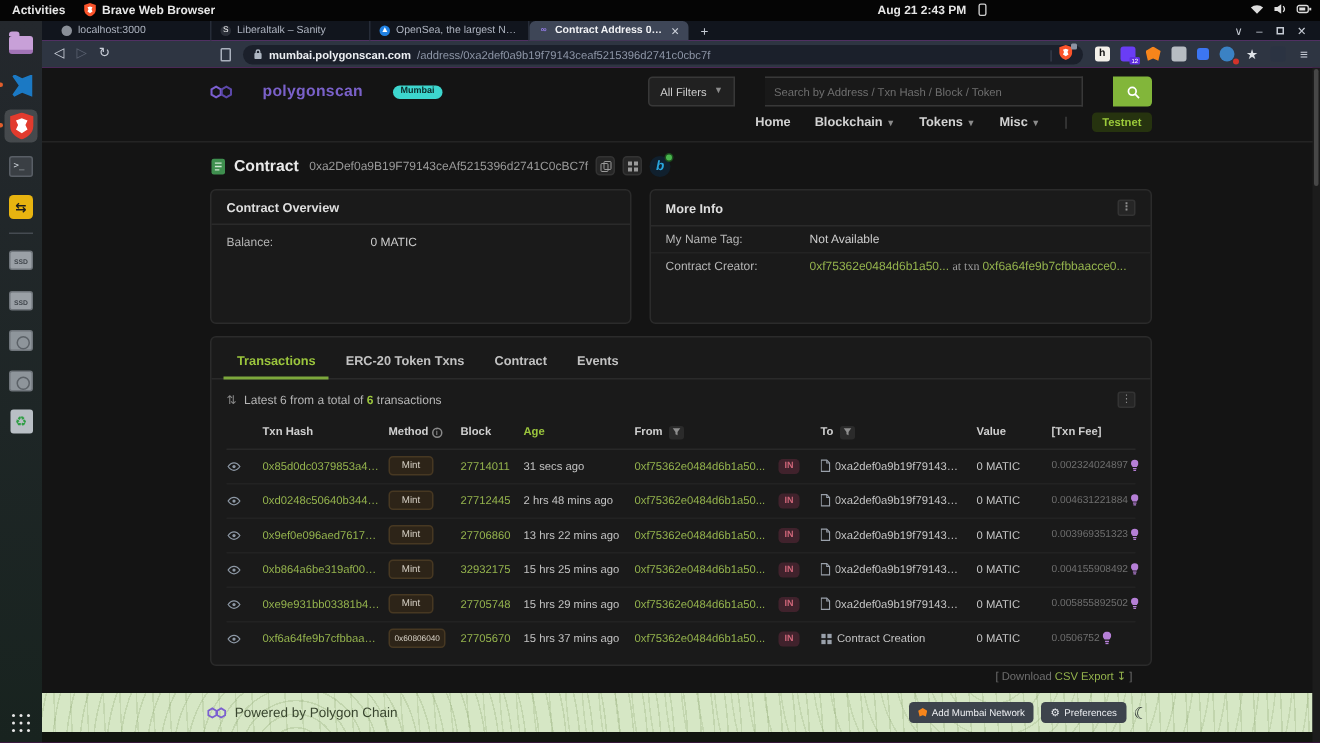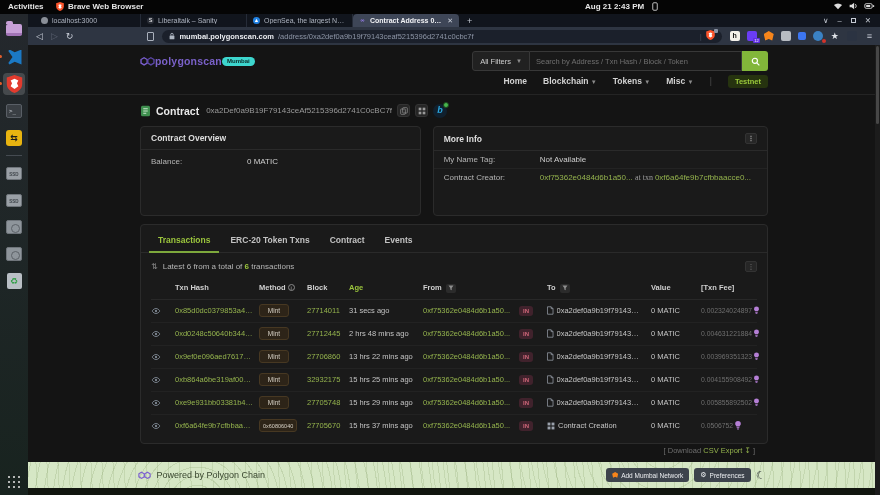--- a/index.html
+++ b/index.html
@@ -60,24 +60,24 @@
   .menu-btn { color:#c9ced8; font-size:9px; padding-left:2px; }
 
   
   .viewport { flex:1; position:relative; background:#141414; overflow:hidden; color:#c9c9c9; }
   .vscroll { position:absolute; right:0; top:0; bottom:0; width:5px; background:#1c1c1c; }
   .vscroll .thumb { margin:1px; height:78px; background:#474747; border-radius:2px; }
 
   .container { width:628px; margin:0 auto; }
   .site-header { border-bottom:1px solid #242424; padding-top:5px; padding-bottom:4px; }
   .header-top { display:flex; align-items:center; height:22px; }
-  .brand { display:flex; align-items:center; gap:0; }
+  .brand { display:flex; align-items:center; gap:20px; }
   .brand-name { color:#7a61c9; font-size:10.5px; font-weight:bold; letter-spacing:.2px; }
   .net-badge { background:#3dd6ce; color:#0c2b29; font-size:6px; font-weight:bold; border-radius:6px; padding:1.5px 5px; }
-  .searchgroup { margin-left:auto; display:flex; height:20px; }
+  .searchgroup { margin-left:auto; display:flex; height:20px;gap:20px; }
   .filterbox { background:#212121; border:1px solid #383838; border-radius:3px 0 0 3px; color:#cfcfcf; font-size:7.5px; display:flex; align-items:center; gap:5px; padding:0 7px; }
   .searchinput { width:212px; background:#191919; border:1px solid #383838; border-left:none; color:#bbb; font-size:7.5px; padding:0 6px; outline:none; }
   .searchinput::placeholder { color:#6f6f6f; }
   .searchbtn { width:26px; background:#82b63a; border:none; border-radius:0 3px 3px 0; display:flex; align-items:center; justify-content:center; }
   .header-nav { display:flex; justify-content:flex-end; align-items:center; gap:16px; height:18px; font-size:8.5px; color:#d2d2d2; font-weight:bold; }
   .nav-caret { color:#8b8b8b; font-size:6px; }
   .nav-div { color:#3a3a3a; }
   .testnet-pill { background:#26330f; color:#9ccb3b; border-radius:3px; padding:2px 7px; font-size:7.5px; font-weight:bold; }
 
   .contract-row { display:flex; align-items:center; gap:5px; margin-top:8px; height:15px; }

